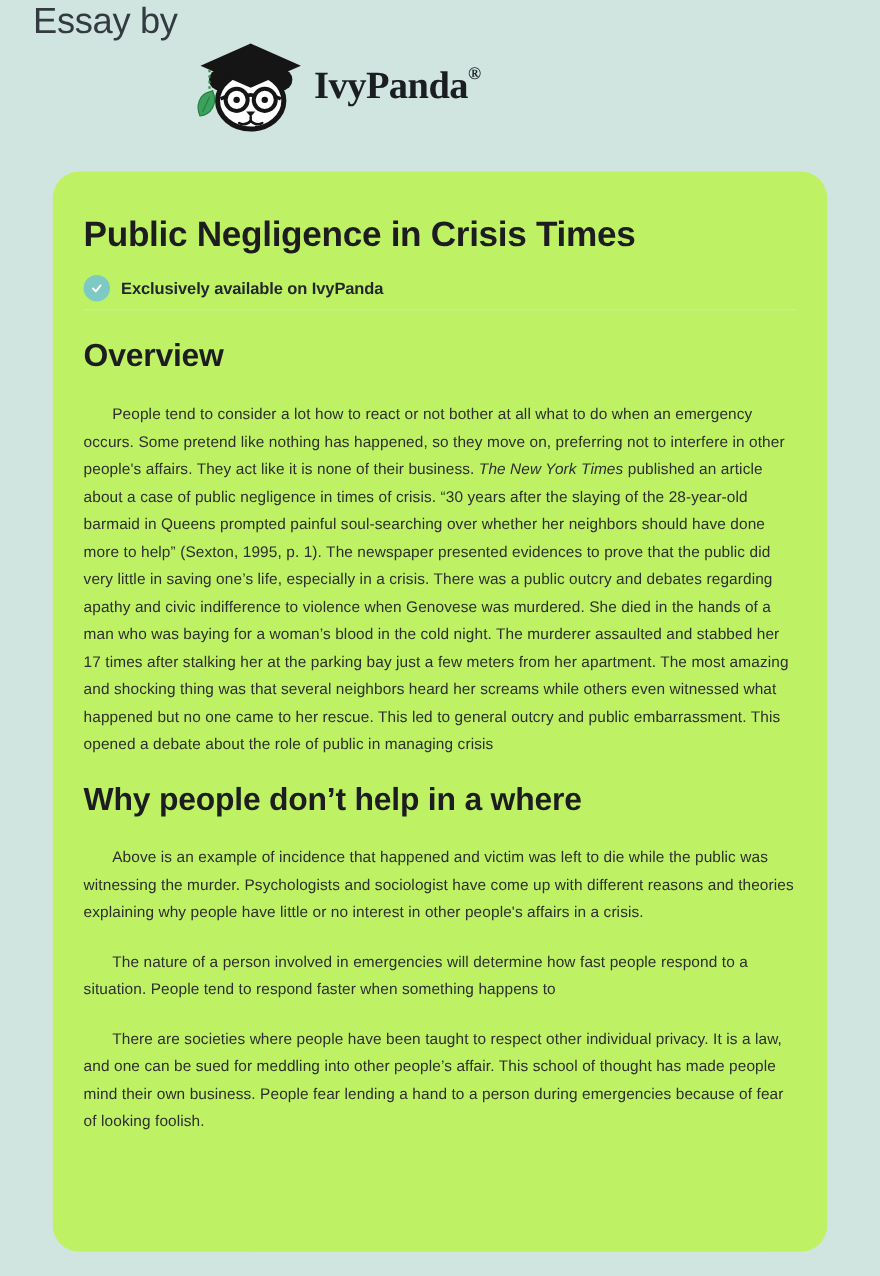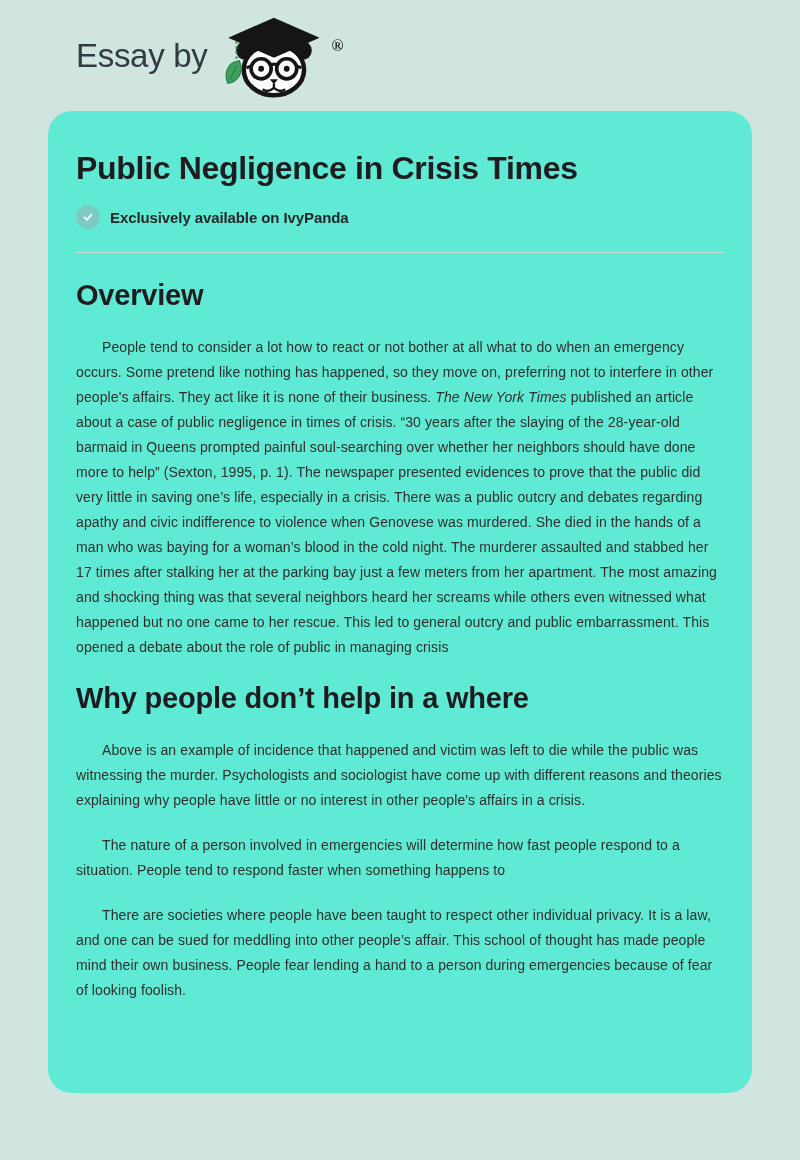--- a/index.html
+++ b/index.html
@@ -4,24 +4,23 @@
 <style>
   * { margin: 0; padding: 0; box-sizing: border-box; }
   html, body {
     width: 800px; height: 1160px;
     background: #d0e4e0;
     font-family: "Liberation Sans", sans-serif;
     overflow: hidden;
   }
   
   .site-header {
-    height: 111px;
+    height: 156px;
     display: flex;
-    align-items: center;
-    padding-left: 76px;
+    padding-left: 30px;
   }
   .essay-by {
     font-size: 33px;
     color: #333a41;
     letter-spacing: -0.3px;
     margin-right: 14px;
   }
   .brand-lockup {
     display: flex;
     align-items: center;
@@ -42,37 +41,37 @@
     color: #1b1e21;
     vertical-align: super;
     line-height: 1;
     position: relative;
     top: -10px;
   }
   
   .card {
     margin: 0 48px;
     height: 982px;
-    background: #5eead4;
+    background: #bef264;
     border-radius: 24px;
     padding: 38px 28px 24px 28px;
   }
   .article-title {
     font-size: 32px;
     line-height: 38px;
     font-weight: 700;
     color: #1d1d1f;
     letter-spacing: -0.3px;
     margin-bottom: 18px;
   }
   .badge-row {
     display: flex;
     align-items: center;
     height: 24px;
-    margin-bottom: 23px;
+    margin-bottom: 7px;
   }
   .badge-circle {
     width: 24px; height: 24px;
     border-radius: 50%;
     background: #7ccac3;
     display: flex;
     align-items: center;
     justify-content: center;
     margin-right: 10px;
     flex: 0 0 auto;
@@ -137,20 +136,21 @@
         <path d="M56 81 Q62 86.5 67.5 83" fill="none" stroke="#151515" stroke-width="2.5" stroke-linecap="round"></path>
 
         <polygon points="56,4 106,26 56,48 6,26" fill="#151515"></polygon>
 
         <line x1="15" y1="30" x2="15" y2="54" stroke="#2e8b50" stroke-width="2.2" stroke-dasharray="2.5 3"></line>
 
         <path d="M15 52 C5 54 1 66 5.5 76 C16 75 24 64 18 51 Z" fill="#3ba15c" stroke="#2a7d45" stroke-width="1.2"></path>
         <path d="M8 72 L15 57" fill="none" stroke="#2a7d45" stroke-width="1.2"></path>
       </svg>
     </span>
+    <span class="brand-name">IvyPanda</span>
       <span class="brand-reg">®</span>
   </div>
 </header>
 
 <main class="card">
   <h1 class="article-title">Public Negligence in Crisis Times</h1>
 
   <div class="badge-row">
     <span class="badge-circle">
       <svg viewBox="0 0 22 22" xmlns="http://www.w3.org/2000/svg">

